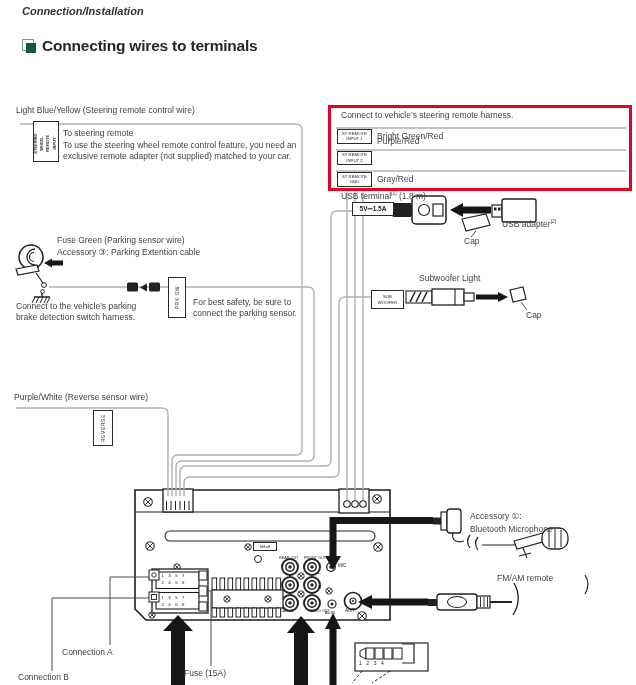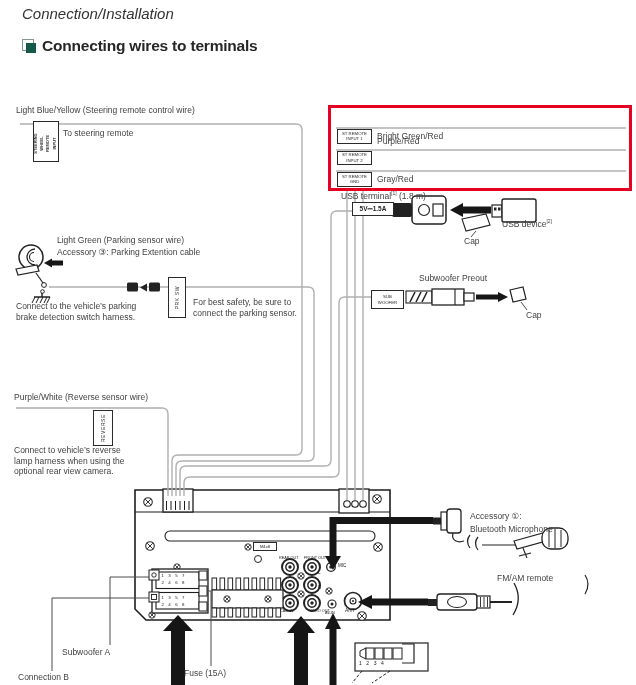--- a/index.html
+++ b/index.html
@@ -8,21 +8,21 @@
   .abs{position:absolute;}
   .t85{font-size:8.5px;line-height:1.26;white-space:nowrap;}
   .wrap{white-space:normal;}
   .tag{position:absolute;border:1px solid #2a2a2a;background:#fff;display:flex;align-items:center;
        justify-content:center;text-align:center;color:#1e1e1e;box-sizing:border-box;}
   .vert{writing-mode:vertical-rl;transform:rotate(180deg);font-size:5px;letter-spacing:.6px;color:#1e1e1e;}
   .sup{font-size:5px;vertical-align:super;line-height:1;}
   .small2{font-size:4.3px;line-height:5.3px;}
   .unitlbl{position:absolute;color:#222;white-space:nowrap;}
   .pins{position:absolute;color:#222;font-size:4.4px;letter-spacing:1.6px;white-space:nowrap;}
-  .hdr{font-size:15px;font-weight:normal;font-style:italic;color:#333;}
+  .hdr{font-size:11px;font-weight:bold;font-style:italic;color:#333;}
   .sect{font-size:15.5px;font-weight:bold;color:#262626;letter-spacing:-.2px;}
 </style>
 </head>
 <body>
 
 <div class="page">
 
   <svg class="abs" style="left:0;top:0" width="636" height="685">
     <defs>
       <g id="screw">
@@ -265,22 +265,24 @@
   <div class="abs t85" style="left:16px;top:105px">Light Blue/Yellow (Steering remote control wire)</div>
   <div class="tag" style="left:33px;top:121px;width:26px;height:41px;display:block">
     <div style="width:41px;height:26px;transform:translate(-8.5px,8.5px) rotate(-90deg);font-size:4px;line-height:6.2px;text-align:center;font-weight:bold">
       <div>STEERING</div>
       <div>WHEEL</div>
       <div>REMOTE</div>
       <div>INPUT</div>
     </div>
   </div>
   <div class="abs t85" style="left:63px;top:128px">To steering remote</div>
+  <div class="abs t85 wrap" style="left:63px;top:140px;width:246px">To use the steering wheel remote control feature, you need an exclusive remote adapter (not supplied) matched to your car.</div>
 
   <div class="abs" style="left:328px;top:105px;width:304px;height:86px;border:3.5px solid #e60023;box-sizing:border-box"></div>
+  <div class="abs t85" style="left:341px;top:110px">Connect to vehicle’s steering remote harness.</div>
   <div class="tag small2" style="left:337px;top:129px;width:35px;height:14.5px">
     <div>
         <div>ST REMOTE</div>
         <div>INPUT 1</div>
       </div>
   </div>
   <div class="abs t85" style="left:377px;top:131px">Bright Green/Red</div>
   <div class="tag small2" style="left:337px;top:150.5px;width:35px;height:14.5px">
     <div>
         <div>ST REMOTE</div>
@@ -291,51 +293,50 @@
   <div class="tag small2" style="left:337px;top:172px;width:35px;height:14.5px">
     <div>
         <div>ST REMOTE</div>
         <div>GND</div>
       </div>
   </div>
   <div class="abs t85" style="left:377px;top:174px">Gray/Red</div>
 
   <div class="abs t85" style="left:341px;top:191px"><span>USB terminal</span><span class="sup">[1]</span><span> (1.8 m)</span></div>
   <div class="tag" style="left:352px;top:202px;width:42px;height:14px;font-size:6.5px;font-weight:bold">5V⎓1.5A</div>
-  <div class="abs t85" style="left:502px;top:219px"><span>USB device</span><span class="sup">[2]</span></div>
+  <div class="abs t85" style="left:502px;top:219px"><span>USB adapter</span><span class="sup">[2]</span></div>
   <div class="abs t85" style="left:464px;top:236px">Cap</div>
 
-  <div class="abs t85" style="left:57px;top:235px">Light Green (Parking sensor wire)</div>
+  <div class="abs t85" style="left:57px;top:235px">Fuse Green (Parking sensor wire)</div>
   <div class="abs t85" style="left:57px;top:247px">Accessory ③: Parking Extention cable</div>
   <div class="tag" style="left:168px;top:277px;width:18px;height:41px">
       <span class="vert">PRK SW</span>
     </div>
   <div class="abs t85 wrap" style="left:16px;top:301px;width:134px">Connect to the vehicle’s parking brake detection switch harness.</div>
   <div class="abs t85 wrap" style="left:193px;top:297px;width:124px">For best safety, be sure to connect the parking sensor.</div>
 
-  <div class="abs t85" style="left:419px;top:273px">Subwoofer Preout</div>
+  <div class="abs t85" style="left:419px;top:273px">Subwoofer Light</div>
   <div class="tag small2" style="left:371px;top:290px;width:33px;height:19px">
     <div>
         <div>SUB</div>
         <div>WOOFER</div>
       </div>
   </div>
   <div class="abs t85" style="left:526px;top:310px">Cap</div>
 
   <div class="abs t85" style="left:14px;top:392px">Purple/White (Reverse sensor wire)</div>
   <div class="tag" style="left:93px;top:410px;width:20px;height:36px">
       <span class="vert">REVERSE</span>
     </div>
-  <div class="abs t85 wrap" style="left:14px;top:445px;width:114px">Connect to vehicle’s reverse lamp harness when using the optional rear view camera.</div>
 
   <div class="abs t85" style="left:470px;top:511px">Accessory ①:</div>
   <div class="abs t85" style="left:470px;top:524px">Bluetooth Microphone</div>
   <div class="abs t85" style="left:497px;top:573px">FM/AM remote</div>
 
-  <div class="abs t85" style="left:62px;top:647px">Subwoofer A</div>
+  <div class="abs t85" style="left:62px;top:647px">Connection A</div>
   <div class="abs t85" style="left:18px;top:672px">Connection B</div>
   <div class="abs t85" style="left:184px;top:668px">Fuse (15A)</div>
 
   <div class="tag" style="left:253px;top:542px;width:24px;height:9px;font-size:4.2px;border-width:.8px">M4x8</div>
   <div class="unitlbl" style="left:279px;top:556px;font-size:3.8px">REAR OUT</div>
   <div class="unitlbl" style="left:304px;top:556px;font-size:3.8px">FRONT OUT</div>
   <div class="unitlbl" style="left:338px;top:563px;font-size:4.5px">MIC</div>
   <div class="unitlbl" style="left:318px;top:570px;font-size:4.5px">L</div>
   <div class="unitlbl" style="left:318px;top:585px;font-size:4.5px">R</div>
   <div class="unitlbl" style="left:280px;top:609px;font-size:3.8px">CAM IN</div>

